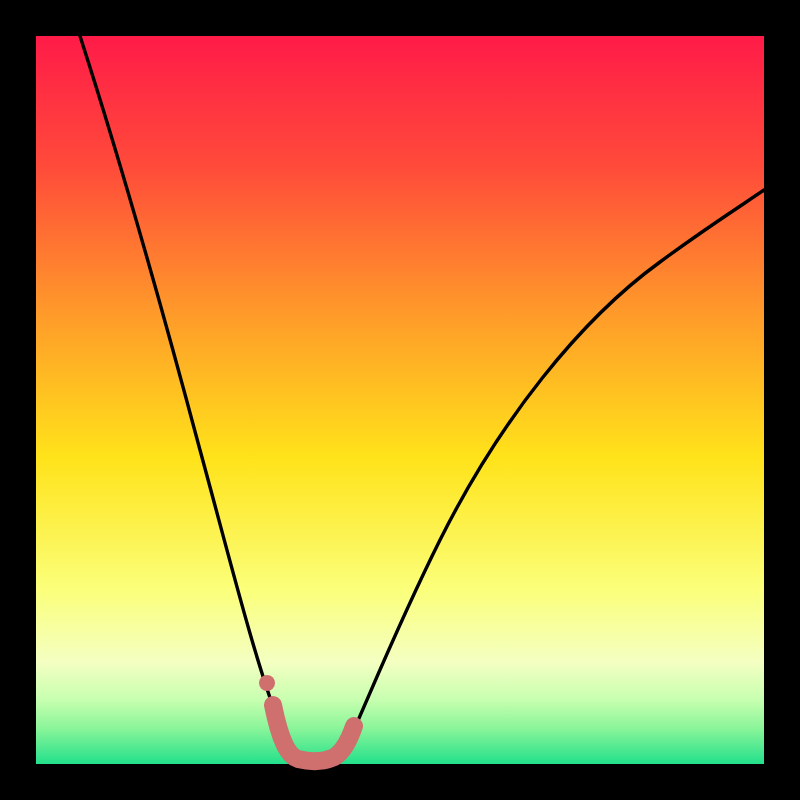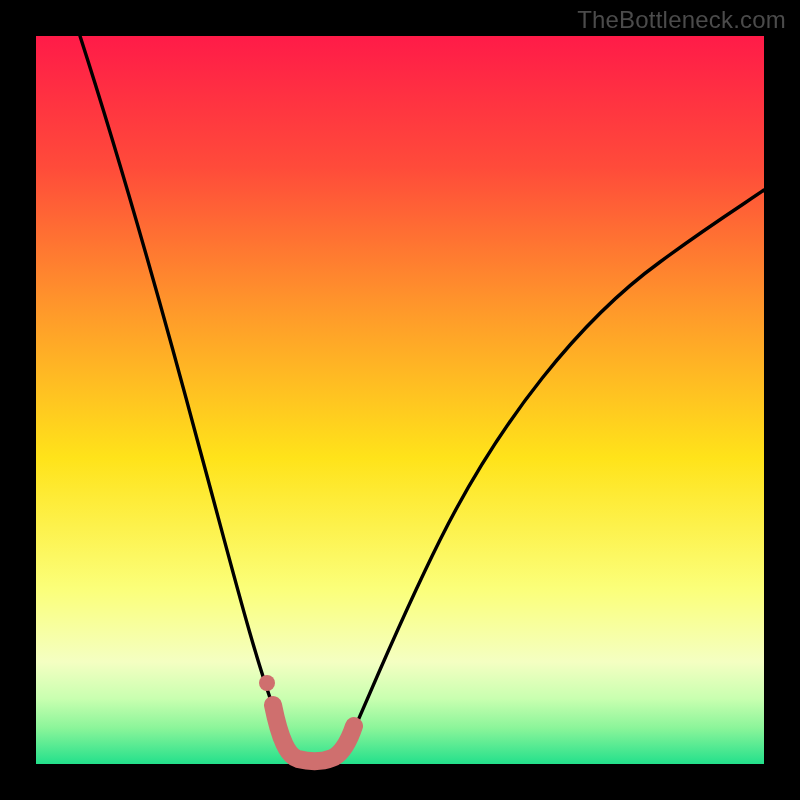--- a/index.html
+++ b/index.html
@@ -66,14 +66,13 @@
              C 710 225, 750 200, 764 190" fill="none" stroke="#000000" stroke-width="3.4" stroke-linecap="round"></path>
 
     <path d="M 273 705
              C 280 740, 288 756, 298 759
              C 310 762, 322 762, 332 758
              C 340 755, 348 744, 354 726" fill="none" stroke="#cf6f6e" stroke-width="18" stroke-linecap="round"></path>
 
     <circle cx="267" cy="683" r="8" fill="#cf6f6e"></circle>
   </svg>
 
-  <div class="watermark">TheBottleneck.com</div>
 </div>
 
 </body></html>

